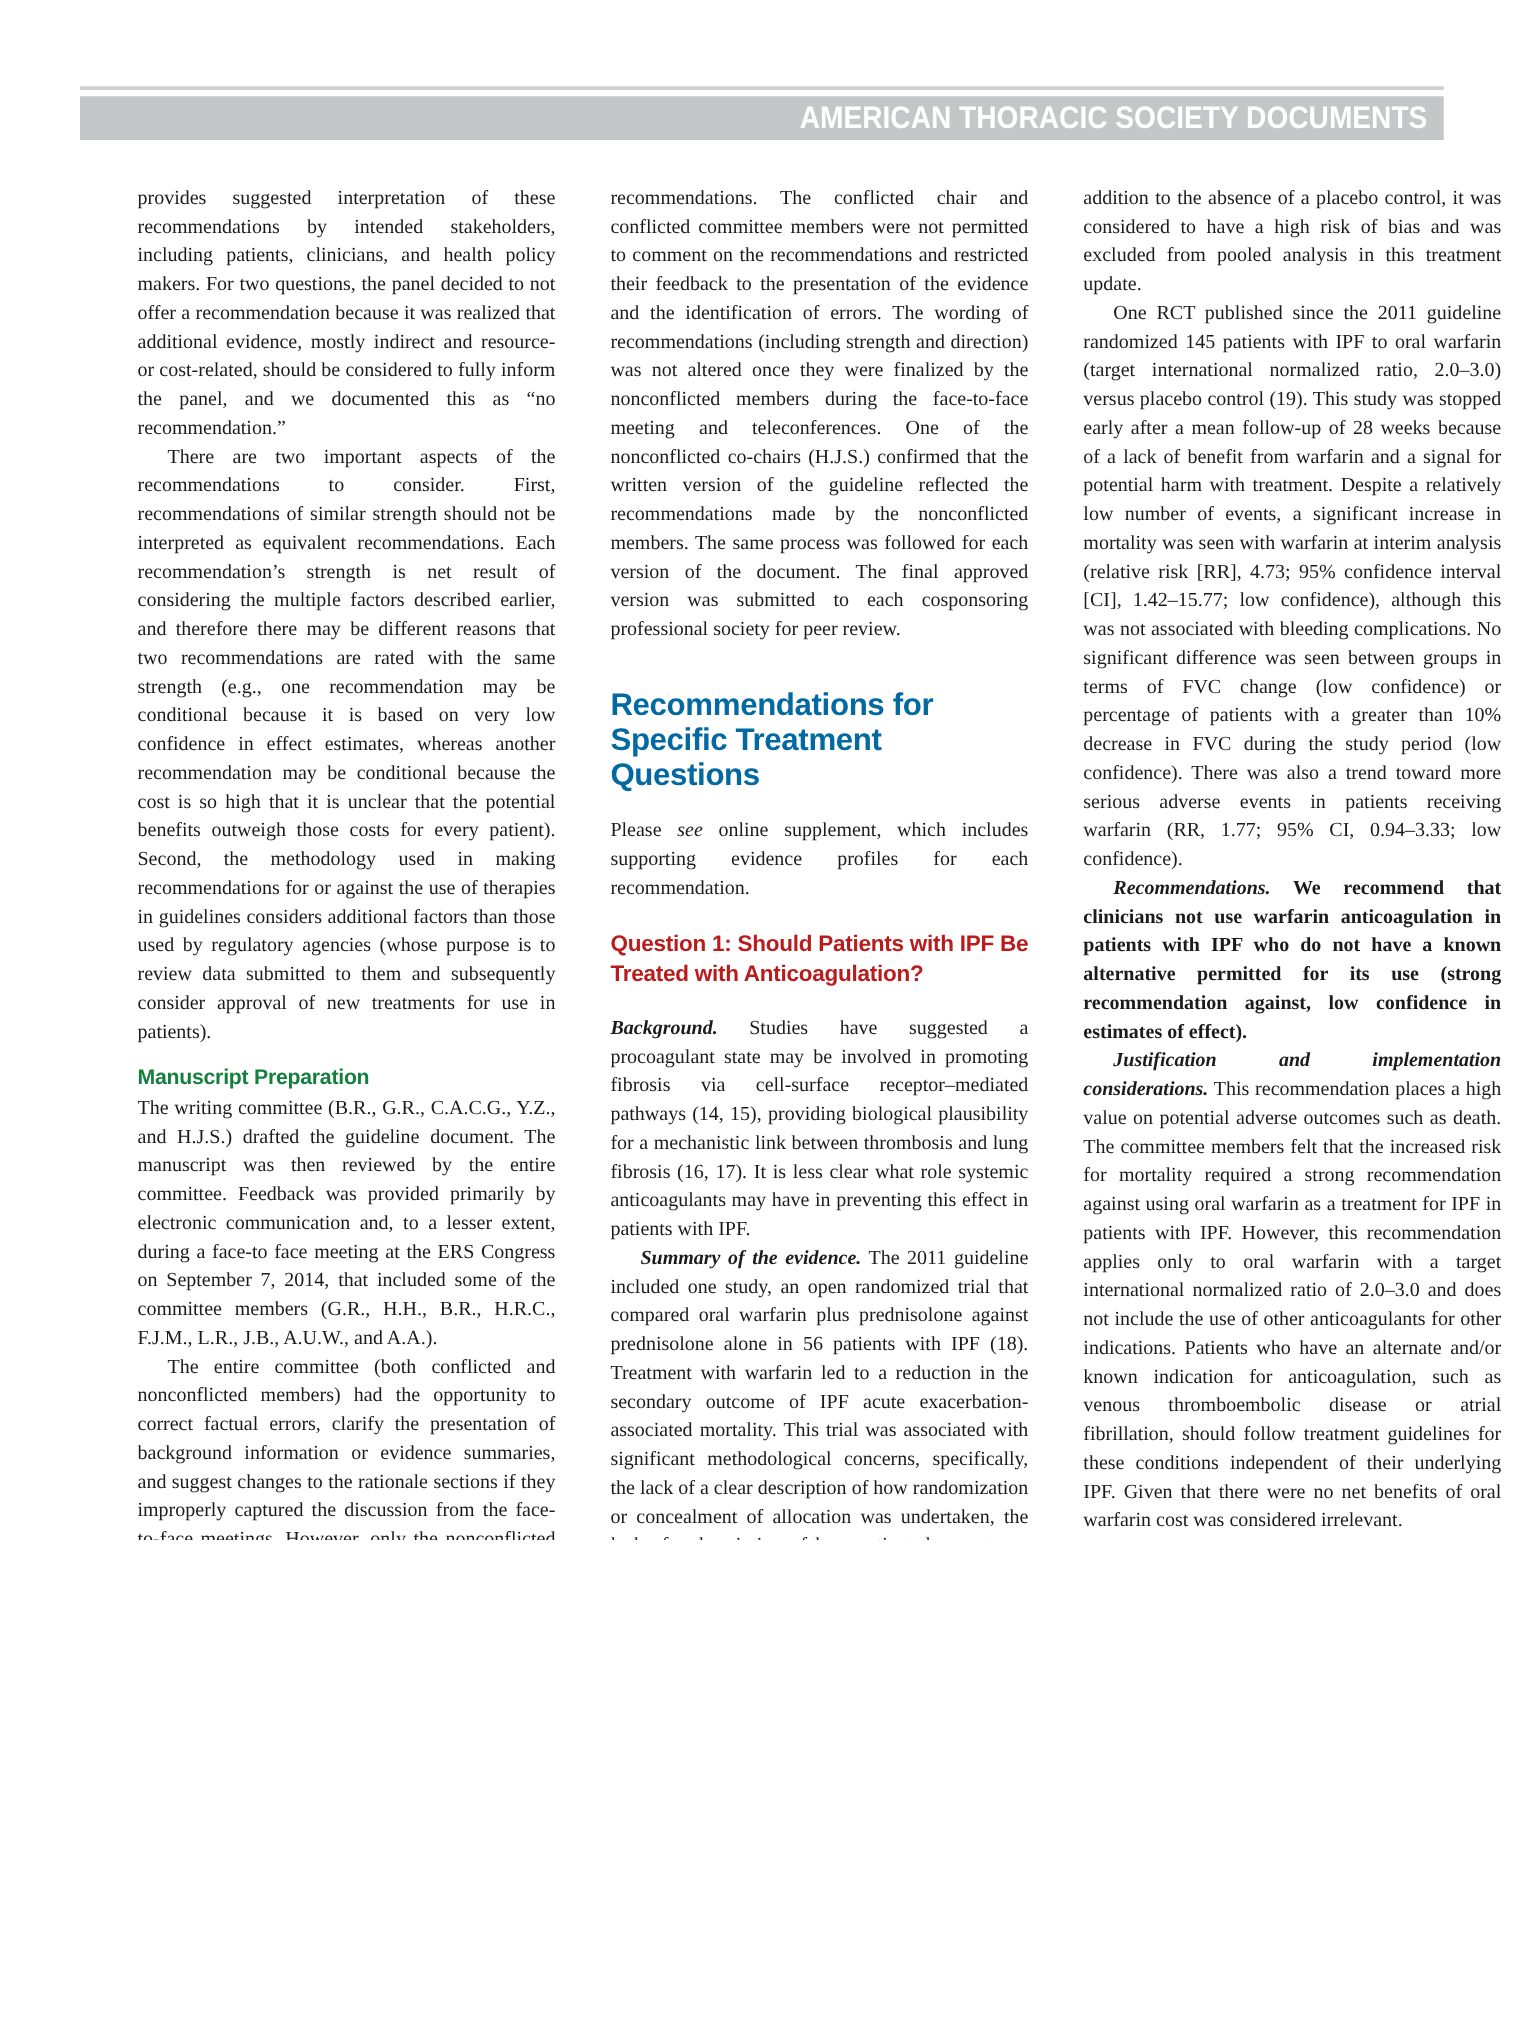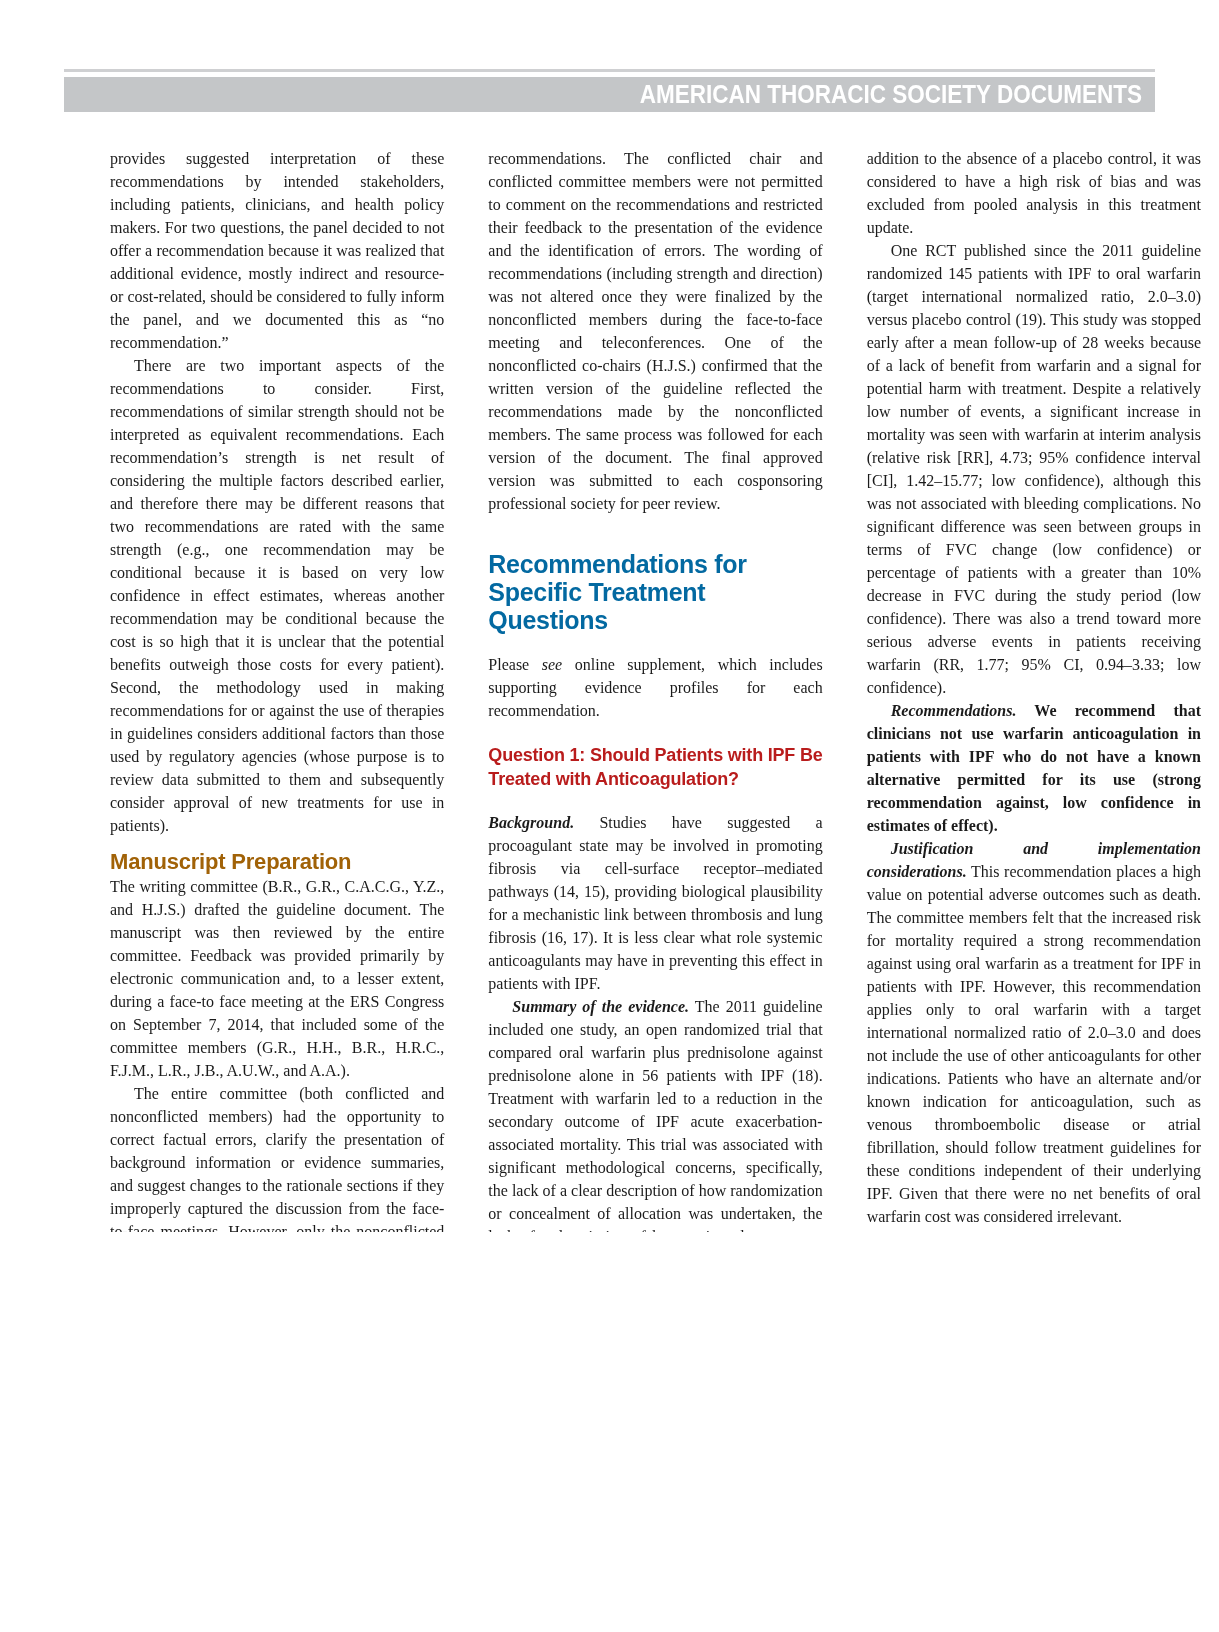--- a/index.html
+++ b/index.html
@@ -22,22 +22,22 @@
   .columns {
     position:absolute; left:64px; top:147px; width:1091px; height:1384px;
     display:flex; gap:44px; overflow:hidden;margin-left:46px;
   }
   .col { flex:1 1 0; min-width:0; }
   .body-p {
     font-size:16px; line-height:23px; text-align:justify; color:#1b1b1b;
   }
   .indent { text-indent:24px; }
   .sub-heading {
-    font-family:"Liberation Sans", sans-serif; font-weight:bold; font-size:22px;
-    line-height:22px; letter-spacing:-0.2px; color:#a16207;
+    font-family:"Liberation Sans", sans-serif; font-weight:bold; font-size:17px;
+    line-height:22px; letter-spacing:-0.2px; color:#15803d;
     margin-top:14px; margin-bottom:2px;
   }
   .main-heading {
     font-family:"Liberation Sans", sans-serif; font-weight:bold; font-size:25px;
     line-height:28px; letter-spacing:-0.3px; color:#0369a1;
     margin-top:35px; margin-bottom:19px;
   }
   .question-heading {
     font-family:"Liberation Sans", sans-serif; font-weight:bold; font-size:18px;
     line-height:24px; letter-spacing:-0.2px; color:#b91c1c;

